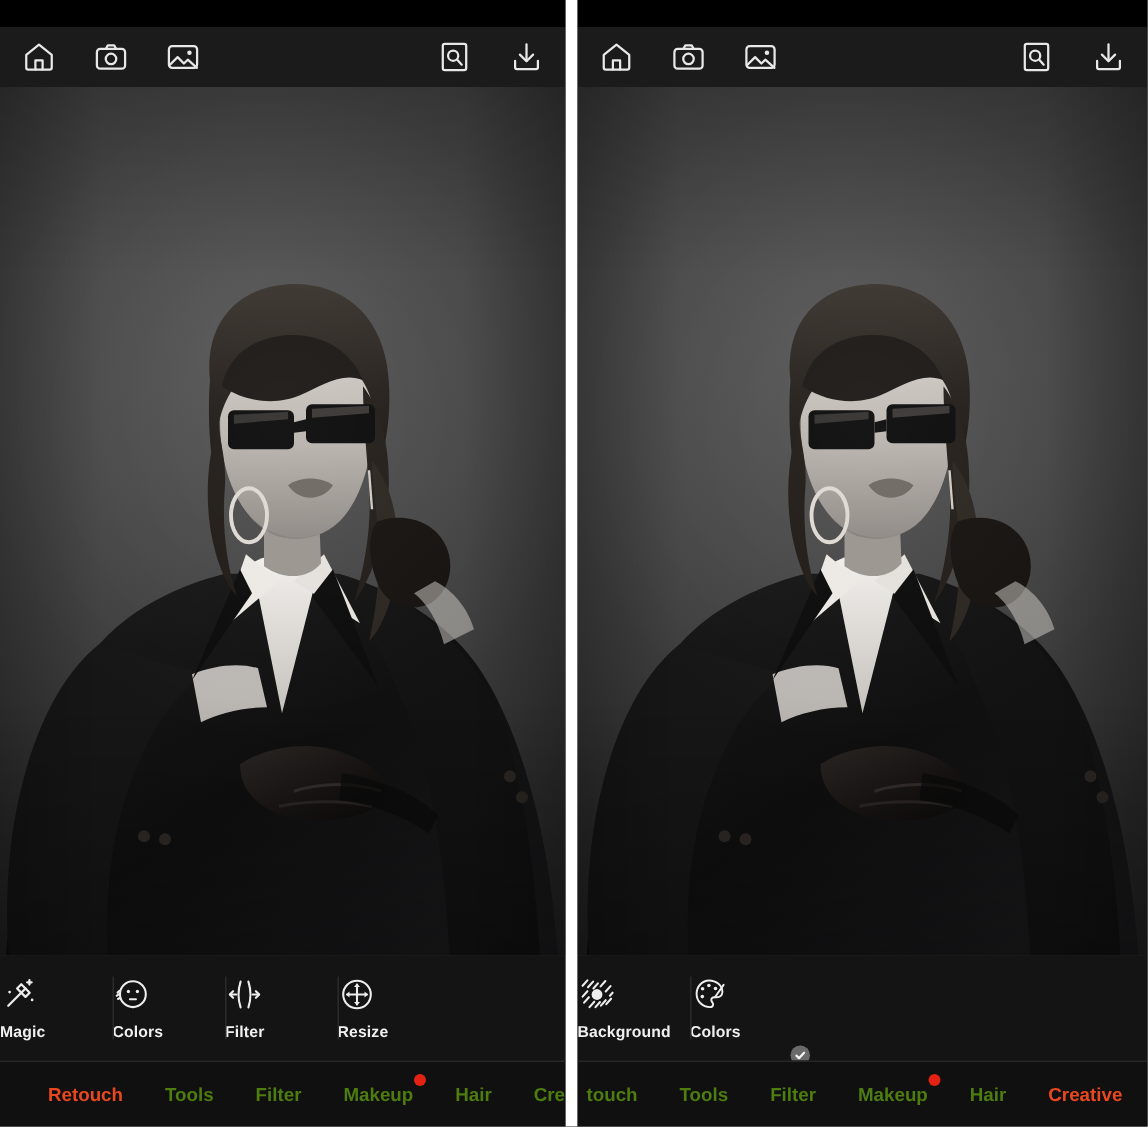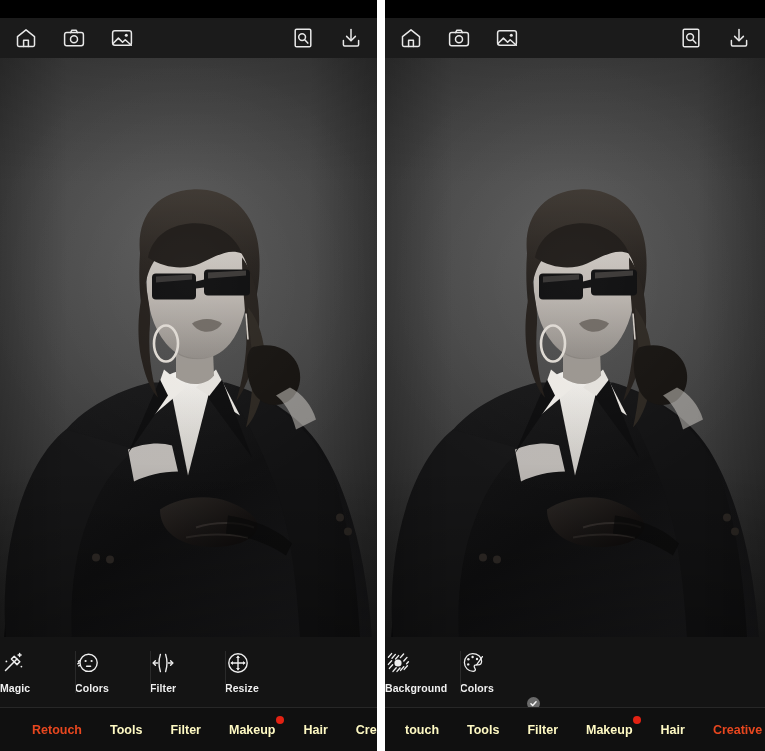--- a/index.html
+++ b/index.html
@@ -84,21 +84,21 @@
     border-top:1px solid #272727;
     display:flex;align-items:center;
     box-sizing:border-box;overflow:hidden;
   }
   .tabbar.left-scroll{padding-left:18px;}
   .tabbar.right-scroll{padding-left:0;}
   .tab{
     position:relative;flex:0 0 auto;
     padding:0 14px;height:44px;
     display:flex;align-items:center;
-    font-size:12.5px;font-weight:bold;color:#fef9c3;white-space:nowrap;
+    font-size:12.5px;font-weight:bold;color:#4d7c0f;white-space:nowrap;
   }
   .tab.active{color:#e8471f;}
   .tab .dot{
     position:absolute;top:8px;right:6px;
     width:8px;height:8px;border-radius:50%;background:#e32213;
   }
 </style>
 </head>
 <body>
 
@@ -483,21 +483,21 @@
           <span class="badge">
             <svg viewBox="0 0 12 12" fill="none" stroke="currentColor" stroke-width="2" stroke-linecap="round" stroke-linejoin="round">
               <path d="M2.6 6.3 4.9 8.6 9.4 3.8"></path>
             </svg>
           </span>
           <span class="lbl">Colors</span>
         </div>
       </div>
 
       <div class="tabbar right-scroll">
-        <div class="tab" style="padding-left:20px;">
+        <div class="tab" style="padding-left:6px;">
           <span>touch</span>
         </div>
         <div class="tab">
           <span>Tools</span>
         </div>
         <div class="tab">
           <span>Filter</span>
         </div>
         <div class="tab">
           <span>Makeup</span>

